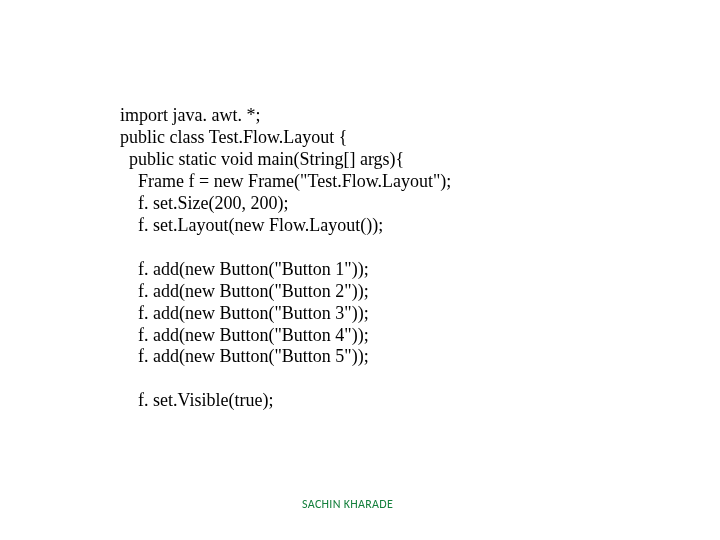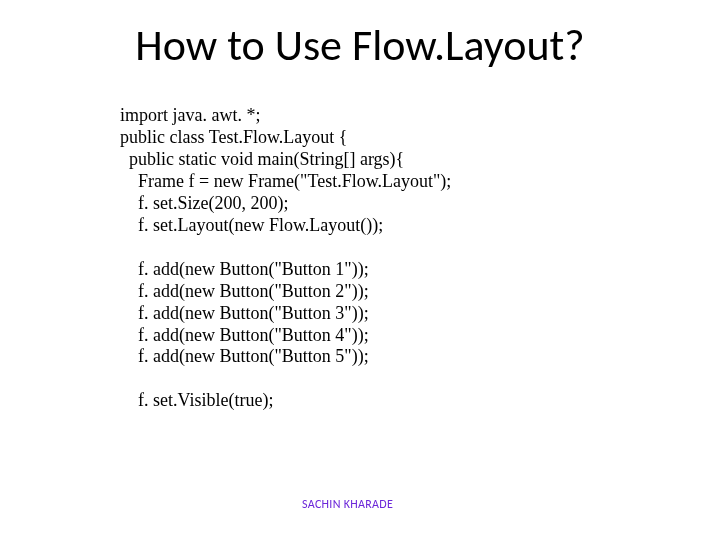--- a/index.html
+++ b/index.html
@@ -39,29 +39,28 @@
     line-height: 1.22;
     white-space: pre;
     color: #000;
   }
   .attrib {
     position: absolute;
     top: 497px;
     left: 302px;
     font-family: Calibri, "Segoe UI", Arial, sans-serif;
     font-size: 12px;
-    color: #6d28d9;
+    color: #15803d;
     letter-spacing: 0.3px;
   }
 </style>
 </head>
 <body>
 
 <div class="slide">
-  <div class="title">How to Use Flow.Layout?</div>
 
   <div class="code"><span>import java. awt. *;</span>
 <span>public class Test.Flow.Layout {</span>
 <span>  public static void main(String[] args){</span>
 <span>    Frame f = new Frame("Test.Flow.Layout");</span>
 <span>    f. set.Size(200, 200);</span>
 <span>    f. set.Layout(new Flow.Layout());</span>
 <span></span>
 <span>    f. add(new Button("Button 1"));</span>
 <span>    f. add(new Button("Button 2"));</span>

